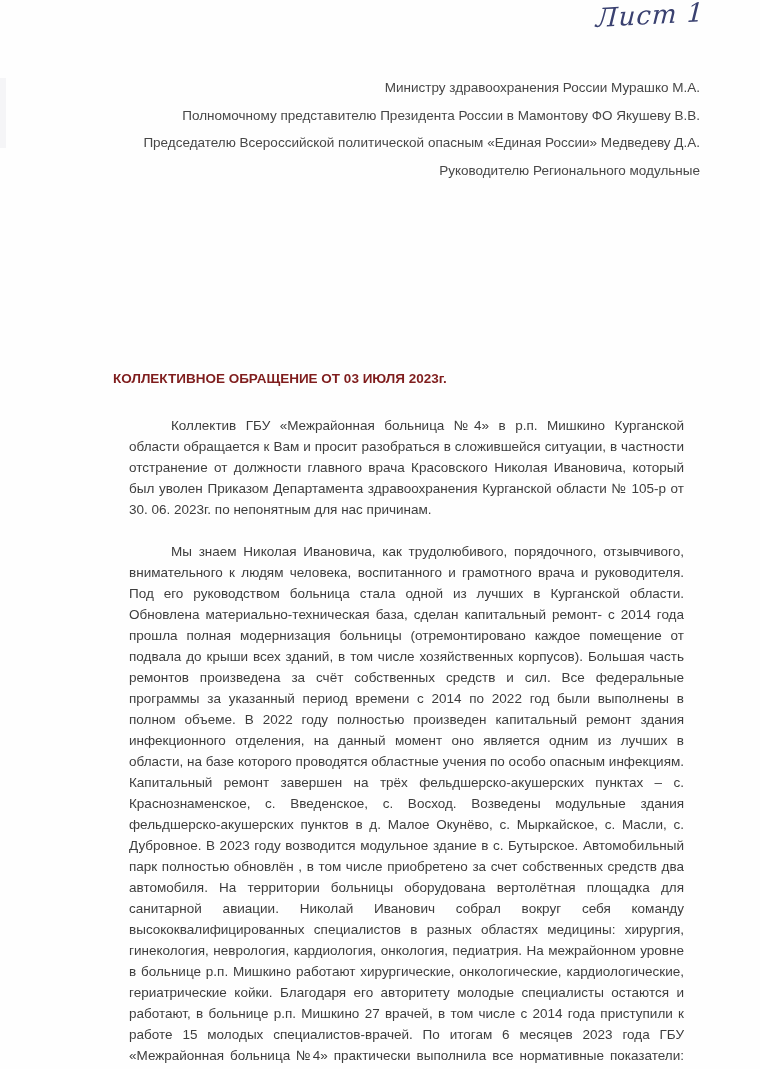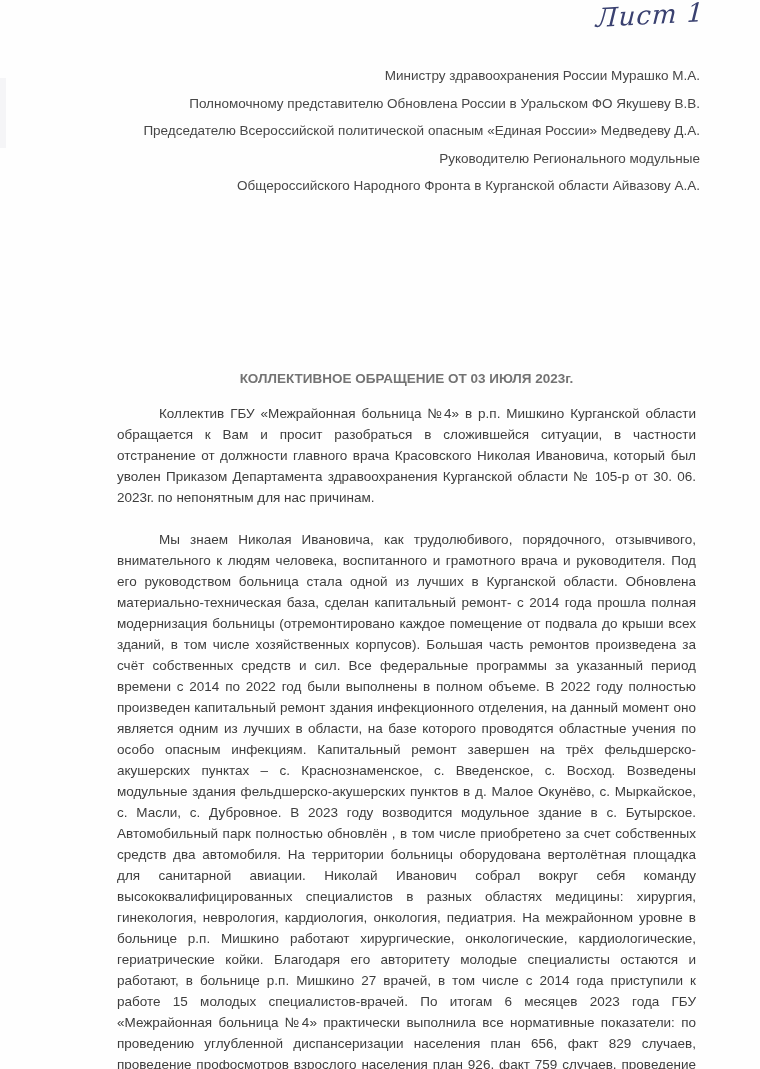--- a/index.html
+++ b/index.html
@@ -30,51 +30,51 @@
     right: 56px;
     font-family: "DejaVu Serif", serif;
     font-style: italic;
     font-size: 26px;
     color: #3a4170;
     transform: rotate(-3deg) skewX(-6deg);
     letter-spacing: 1px;
   }
   .addressees {
     position: absolute;
-    top: 62px;
+    top: 74px;
     left: 113px;
     right: 60px;
     text-align: right;
     font-size: 13.5px;
     color: #474747;
   }
   .addr-line {
     line-height: 27.6px;
     white-space: nowrap;
   }
   .title {
     position: absolute;
     top: 371px;
     left: 113px;
     right: 60px;
     margin: 0;
-    text-align: center;
+    text-align: left;
     font-size: 13.5px;
     font-weight: bold;
-    color: #737373;
+    color: #7f1d1d;
     letter-spacing: 0px;
   }
   .body-text {
     position: absolute;
     top: 399px;
     left: 113px;
     right: 60px;
   }
   .para {
-    margin: 4px;
+    margin: 16px;
     font-size: 13.5px;
     line-height: 21px;
     text-align: justify;
     text-indent: 42px;
     color: #3d3d3d;
   }
   .para + .para {
     margin-top: 21px;
   }
 </style>
@@ -82,24 +82,23 @@
 <body>
 
 <div class="page">
 
   <div class="scan-artifact"></div>
 
   <div class="handwritten">Лист 1</div>
 
   <div class="addressees">
     <div class="addr-line">Министру здравоохранения России Мурашко М.А.</div>
-    <div class="addr-line">Полномочному представителю Обновлена России в Уральском ФО Якушеву В.В.</div>
+    <div class="addr-line">Полномочному представителю Президента России в Мамонтову ФО Якушеву В.В.</div>
     <div class="addr-line">Председателю Всероссийской политической опасным «Единая России» Медведеву Д.А.</div>
     <div class="addr-line">Руководителю Регионального модульные</div>
-    <div class="addr-line">Общероссийского Народного Фронта в Курганской области Айвазову А.А.</div>
   </div>
 
   <h1 class="title">КОЛЛЕКТИВНОЕ ОБРАЩЕНИЕ ОТ 03 ИЮЛЯ 2023г.</h1>
 
   <div class="body-text">
     <p class="para">Коллектив ГБУ «Межрайонная больница №4» в р.п. Мишкино Курганской области обращается к Вам и просит разобраться в сложившейся ситуации, в частности отстранение от должности главного врача Красовского Николая Ивановича, который был уволен Приказом Департамента здравоохранения Курганской области № 105-р от 30. 06. 2023г. по непонятным для нас причинам.</p>
     <p class="para">Мы знаем Николая Ивановича, как трудолюбивого, порядочного, отзывчивого, внимательного к людям человека, воспитанного и грамотного врача и руководителя. Под его руководством больница стала одной из лучших в Курганской области. Обновлена материально-техническая база, сделан капитальный ремонт- с 2014 года прошла полная модернизация больницы (отремонтировано каждое помещение от подвала до крыши всех зданий, в том числе хозяйственных корпусов). Большая часть ремонтов произведена за счёт собственных средств и сил. Все федеральные программы за указанный период времени с 2014 по 2022 год были выполнены в полном объеме. В 2022 году полностью произведен капитальный ремонт здания инфекционного отделения, на данный момент оно является одним из лучших в области, на базе которого проводятся областные учения по особо опасным инфекциям. Капитальный ремонт завершен на трёх фельдшерско-акушерских пунктах – с. Краснознаменское, с. Введенское, с. Восход. Возведены модульные здания фельдшерско-акушерских пунктов в д. Малое Окунёво, с. Мыркайское, с. Масли, с. Дубровное. В 2023 году возводится модульное здание в с. Бутырское. Автомобильный парк полностью обновлён , в том числе приобретено за счет собственных средств два автомобиля. На территории больницы оборудована вертолётная площадка для санитарной авиации. Николай Иванович собрал вокруг себя команду высококвалифицированных специалистов в разных областях медицины: хирургия, гинекология, неврология, кардиология, онкология, педиатрия. На межрайонном уровне в больнице р.п. Мишкино работают хирургические, онкологические, кардиологические, гериатрические койки. Благодаря его авторитету молодые специалисты остаются и работают, в больнице р.п. Мишкино 27 врачей, в том числе с 2014 года приступили к работе 15 молодых специалистов-врачей. По итогам 6 месяцев 2023 года ГБУ «Межрайонная больница №4» практически выполнила все нормативные показатели: по проведению углубленной диспансеризации населения план 656, факт 829 случаев, проведение профосмотров взрослого населения план 926, факт 759 случаев, проведение дополнительной диспансеризации взрослого населения план 2653 случая, факт 1827. Организована и осуществляется еженедельная работа выездных бригад для приближения оказания медицинской помощи сельскому населению Мишкинского муниципального округа. По</p>
   </div>
 
 </div>

